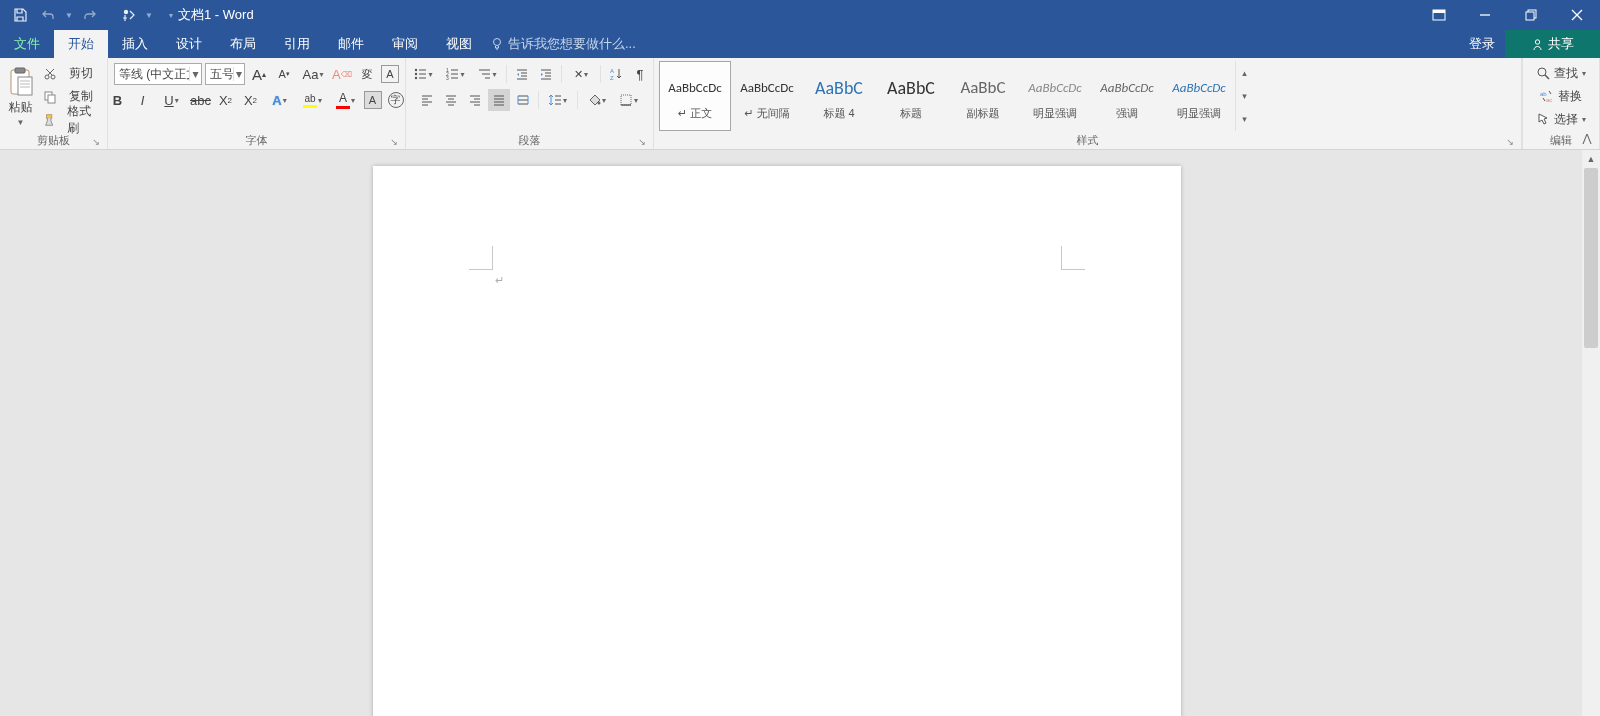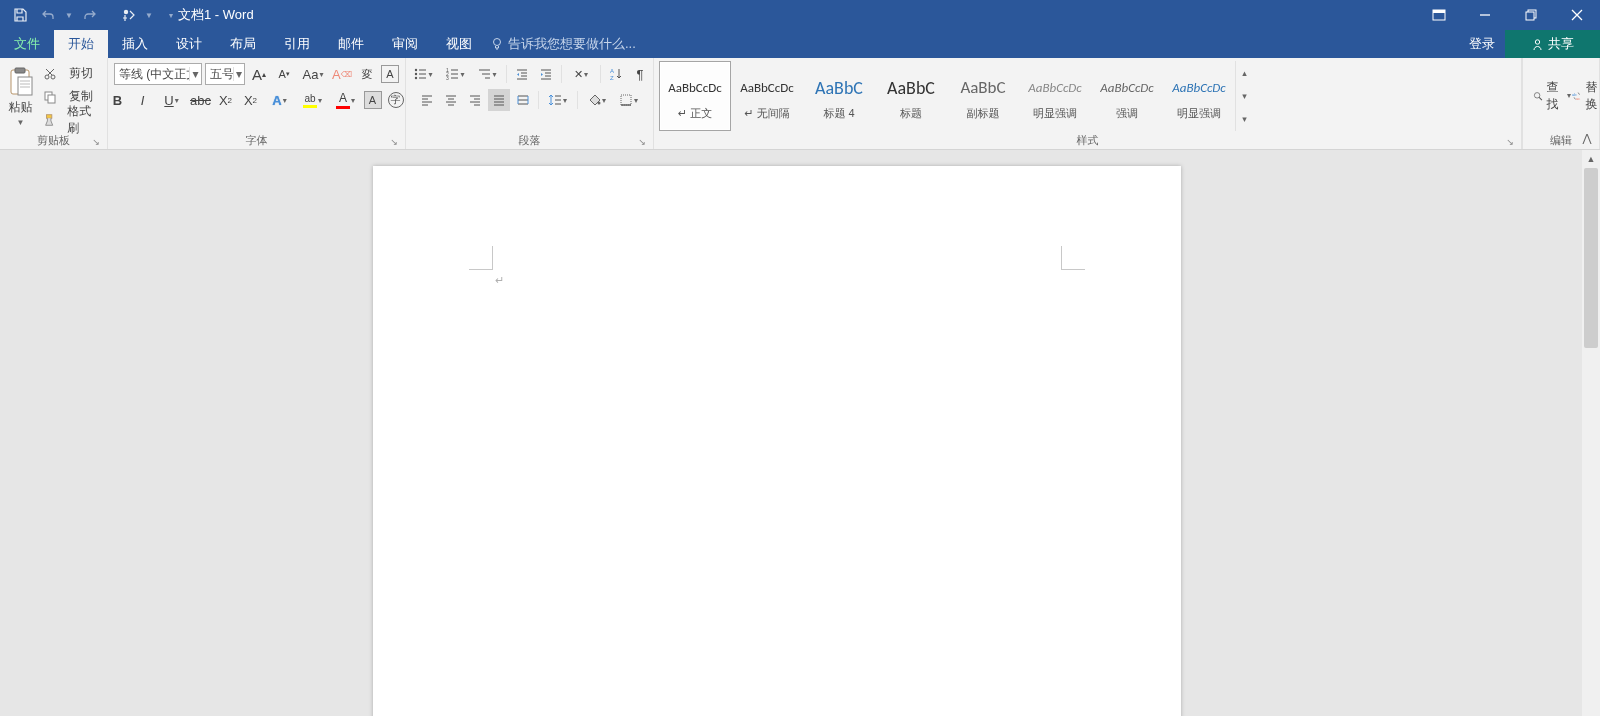--- a/index.html
+++ b/index.html
@@ -61,21 +61,21 @@
 .styles-group { flex: 1; min-width: 0; }
 .styles-content { flex: 1; display: flex; align-items: stretch; padding: 1px 0 0 1px; }
 .style-item { width: 72px; display: flex; flex-direction: column; align-items: center; justify-content: center; border: 1px solid transparent; padding: 2px 0; }
 .style-item.selected { border: 1px solid #a5a5a5; background: #fdfdfd; box-shadow: inset 0 0 0 1px #fff; }
 .style-preview { font-family: "Calibri", sans-serif; color: #333; height: 32px; display: flex; align-items: center; overflow: hidden; white-space: nowrap; }
 .style-label { font-size: 11px; color: #555; margin-top: 2px; white-space: nowrap; }
 .styles-more { width: 18px; display: flex; flex-direction: column; border-left: 1px solid #e1e1e1; }
 .styles-more div { flex: 1; display: flex; align-items: center; justify-content: center; font-size: 9px; color: #666; }
 
 
-.edit-content { display: flex; gap: 1px; padding: 2px 6px; }
+.edit-content { display: flex; flex-direction: column; gap: 1px; padding: 2px 6px; }
 .edit-btn { display: flex; align-items: center; gap: 4px; font-size: 12px; color: #444; height: 22px; }
 
 
 .ribbon-collapse { position: absolute; right: 4px; bottom: 4px; width: 18px; height: 14px; font-size: 11px; color: #666; display: flex; align-items: center; justify-content: center; }
 
 
 .doc-area { position: absolute; top: 150px; left: 0; right: 18px; bottom: 0; background: #e6e6e6; overflow: hidden; }
 .page { position: absolute; left: 373px; top: 16px; width: 808px; height: 1000px; background: #fff; box-shadow: 0 0 4px rgba(0,0,0,0.25); }
 .margin-tl { position: absolute; left: 96px; top: 80px; width: 24px; height: 24px; border-left: 1px solid #c8c8c8; border-top: 1px solid #c8c8c8; transform: scaleX(-1) scaleY(-1); transform-origin: 12px 12px; }
 .margin-tr { position: absolute; right: 96px; top: 80px; width: 24px; height: 24px; border-right: 1px solid #c8c8c8; border-top: 1px solid #c8c8c8; transform: scaleX(-1) scaleY(-1); transform-origin: 12px 12px; }

